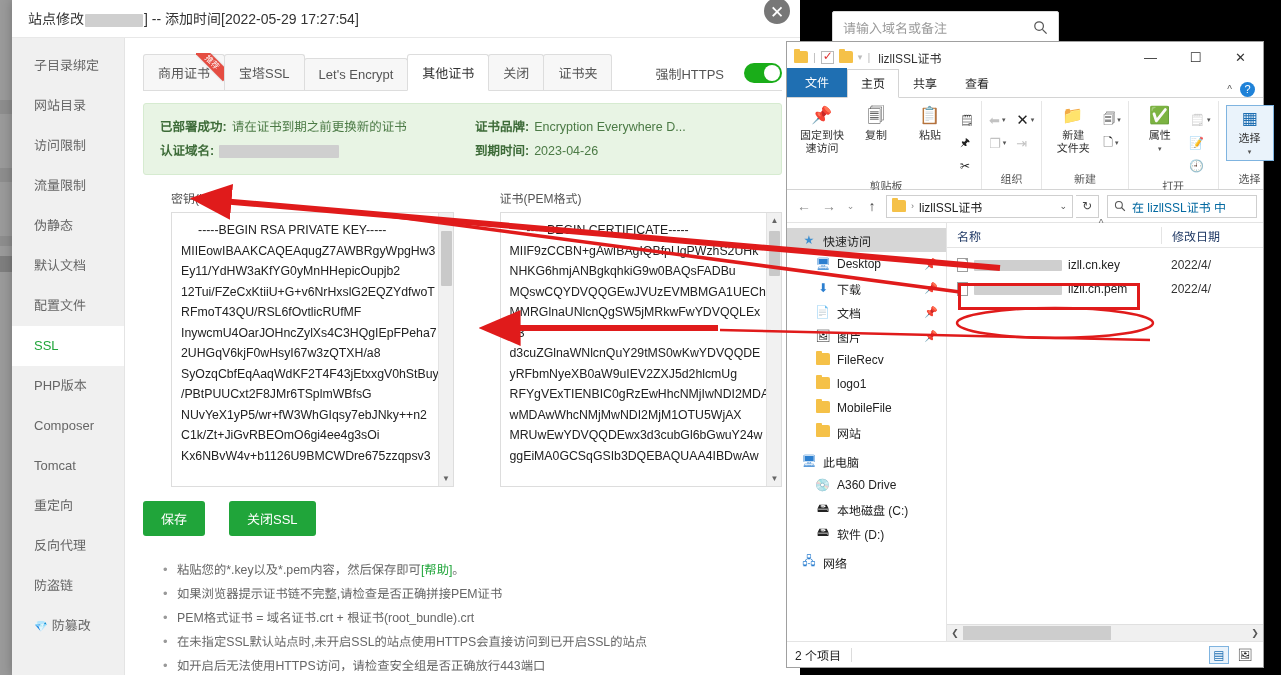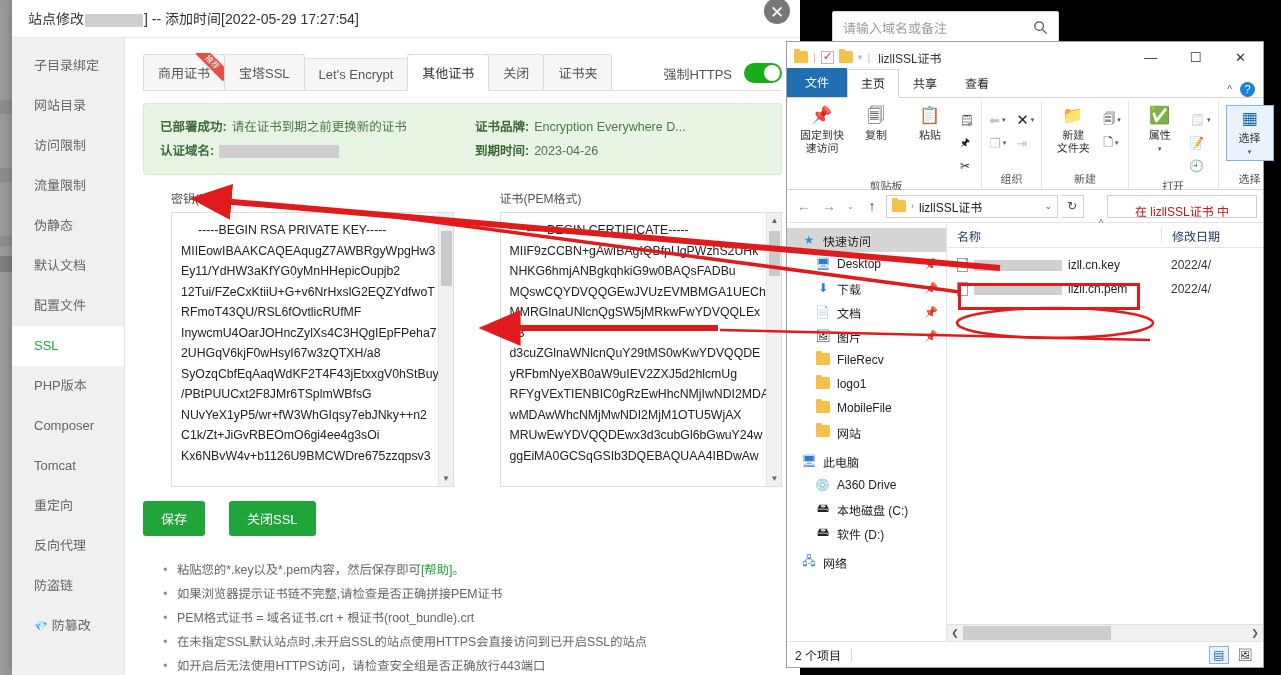--- a/index.html
+++ b/index.html
@@ -68,21 +68,21 @@
     position:absolute; right:-2px; top:-2px; width:30px; height:30px;
     overflow:hidden; pointer-events:none;
   }
   .tab .badge i {
     position:absolute; display:block; width:42px; text-align:center;
     font-size:8px; color:#fff; background:#e54d42; font-style:normal;
     transform:rotate(45deg); left:-5px; top:4px; line-height:11px;
     box-shadow:0 0 2px rgba(0,0,0,.2);
   }
   .https-toggle {
-    position:absolute; right:0; bottom:7px; display:flex; align-items:center; gap:12px;
+    position:absolute; right:0; bottom:7px; display:flex; align-items:center; gap:20px;
   }
   .https-toggle .lbl { font-size:13px; color:#555; }
   .switch {
     width:38px; height:20px; background:#1aad19; border-radius:10px; position:relative;
     cursor:pointer;
   }
   .switch::after {
     content:""; position:absolute; right:2px; top:2px; width:16px; height:16px;
     border-radius:50%; background:#fff;
   }
@@ -237,23 +237,23 @@
   }
   .addr-box .crumb { color:#222; }
   .addr-box .arrow { color:#777; font-size:9px; }
   .addr-box .dd { margin-left:auto; color:#555; font-size:9px; cursor:pointer; }
   .refresh-btn {
     width:23px; height:23px; border:1px solid #cfcfcf; border-left:none;
     display:flex; align-items:center; justify-content:center; font-size:12px;
     color:#444; cursor:pointer; background:#fff;
   }
   .ex-searchbox {
-    width:150px; height:23px; border:1px solid #cfcfcf; margin-left:20px;
-    display:flex; align-items:center; padding:0 6px; gap:6px; font-size:12px; color:#b91c1c;
-    overflow:hidden; white-space:nowrap;flex-direction:column;
+    width:150px; height:23px; border:1px solid #cfcfcf; margin-left:5px;
+    display:flex; align-items:center; padding:0 6px; gap:6px; font-size:12px; color:#0369a1;
+    overflow:hidden; white-space:nowrap;
   }
 
   .ex-content { flex:1; display:flex; min-height:0; border-top:1px solid #e4e4e4; }
   .ex-nav {
     width:160px; flex:0 0 160px; border-right:1px solid #e4e4e4; padding-top:5px;
     overflow:hidden; background:#fff;
   }
   .nav-item {
     height:24px; display:flex; align-items:center; gap:6px; font-size:12px;
     color:#222; cursor:pointer; padding-left:14px; position:relative;

